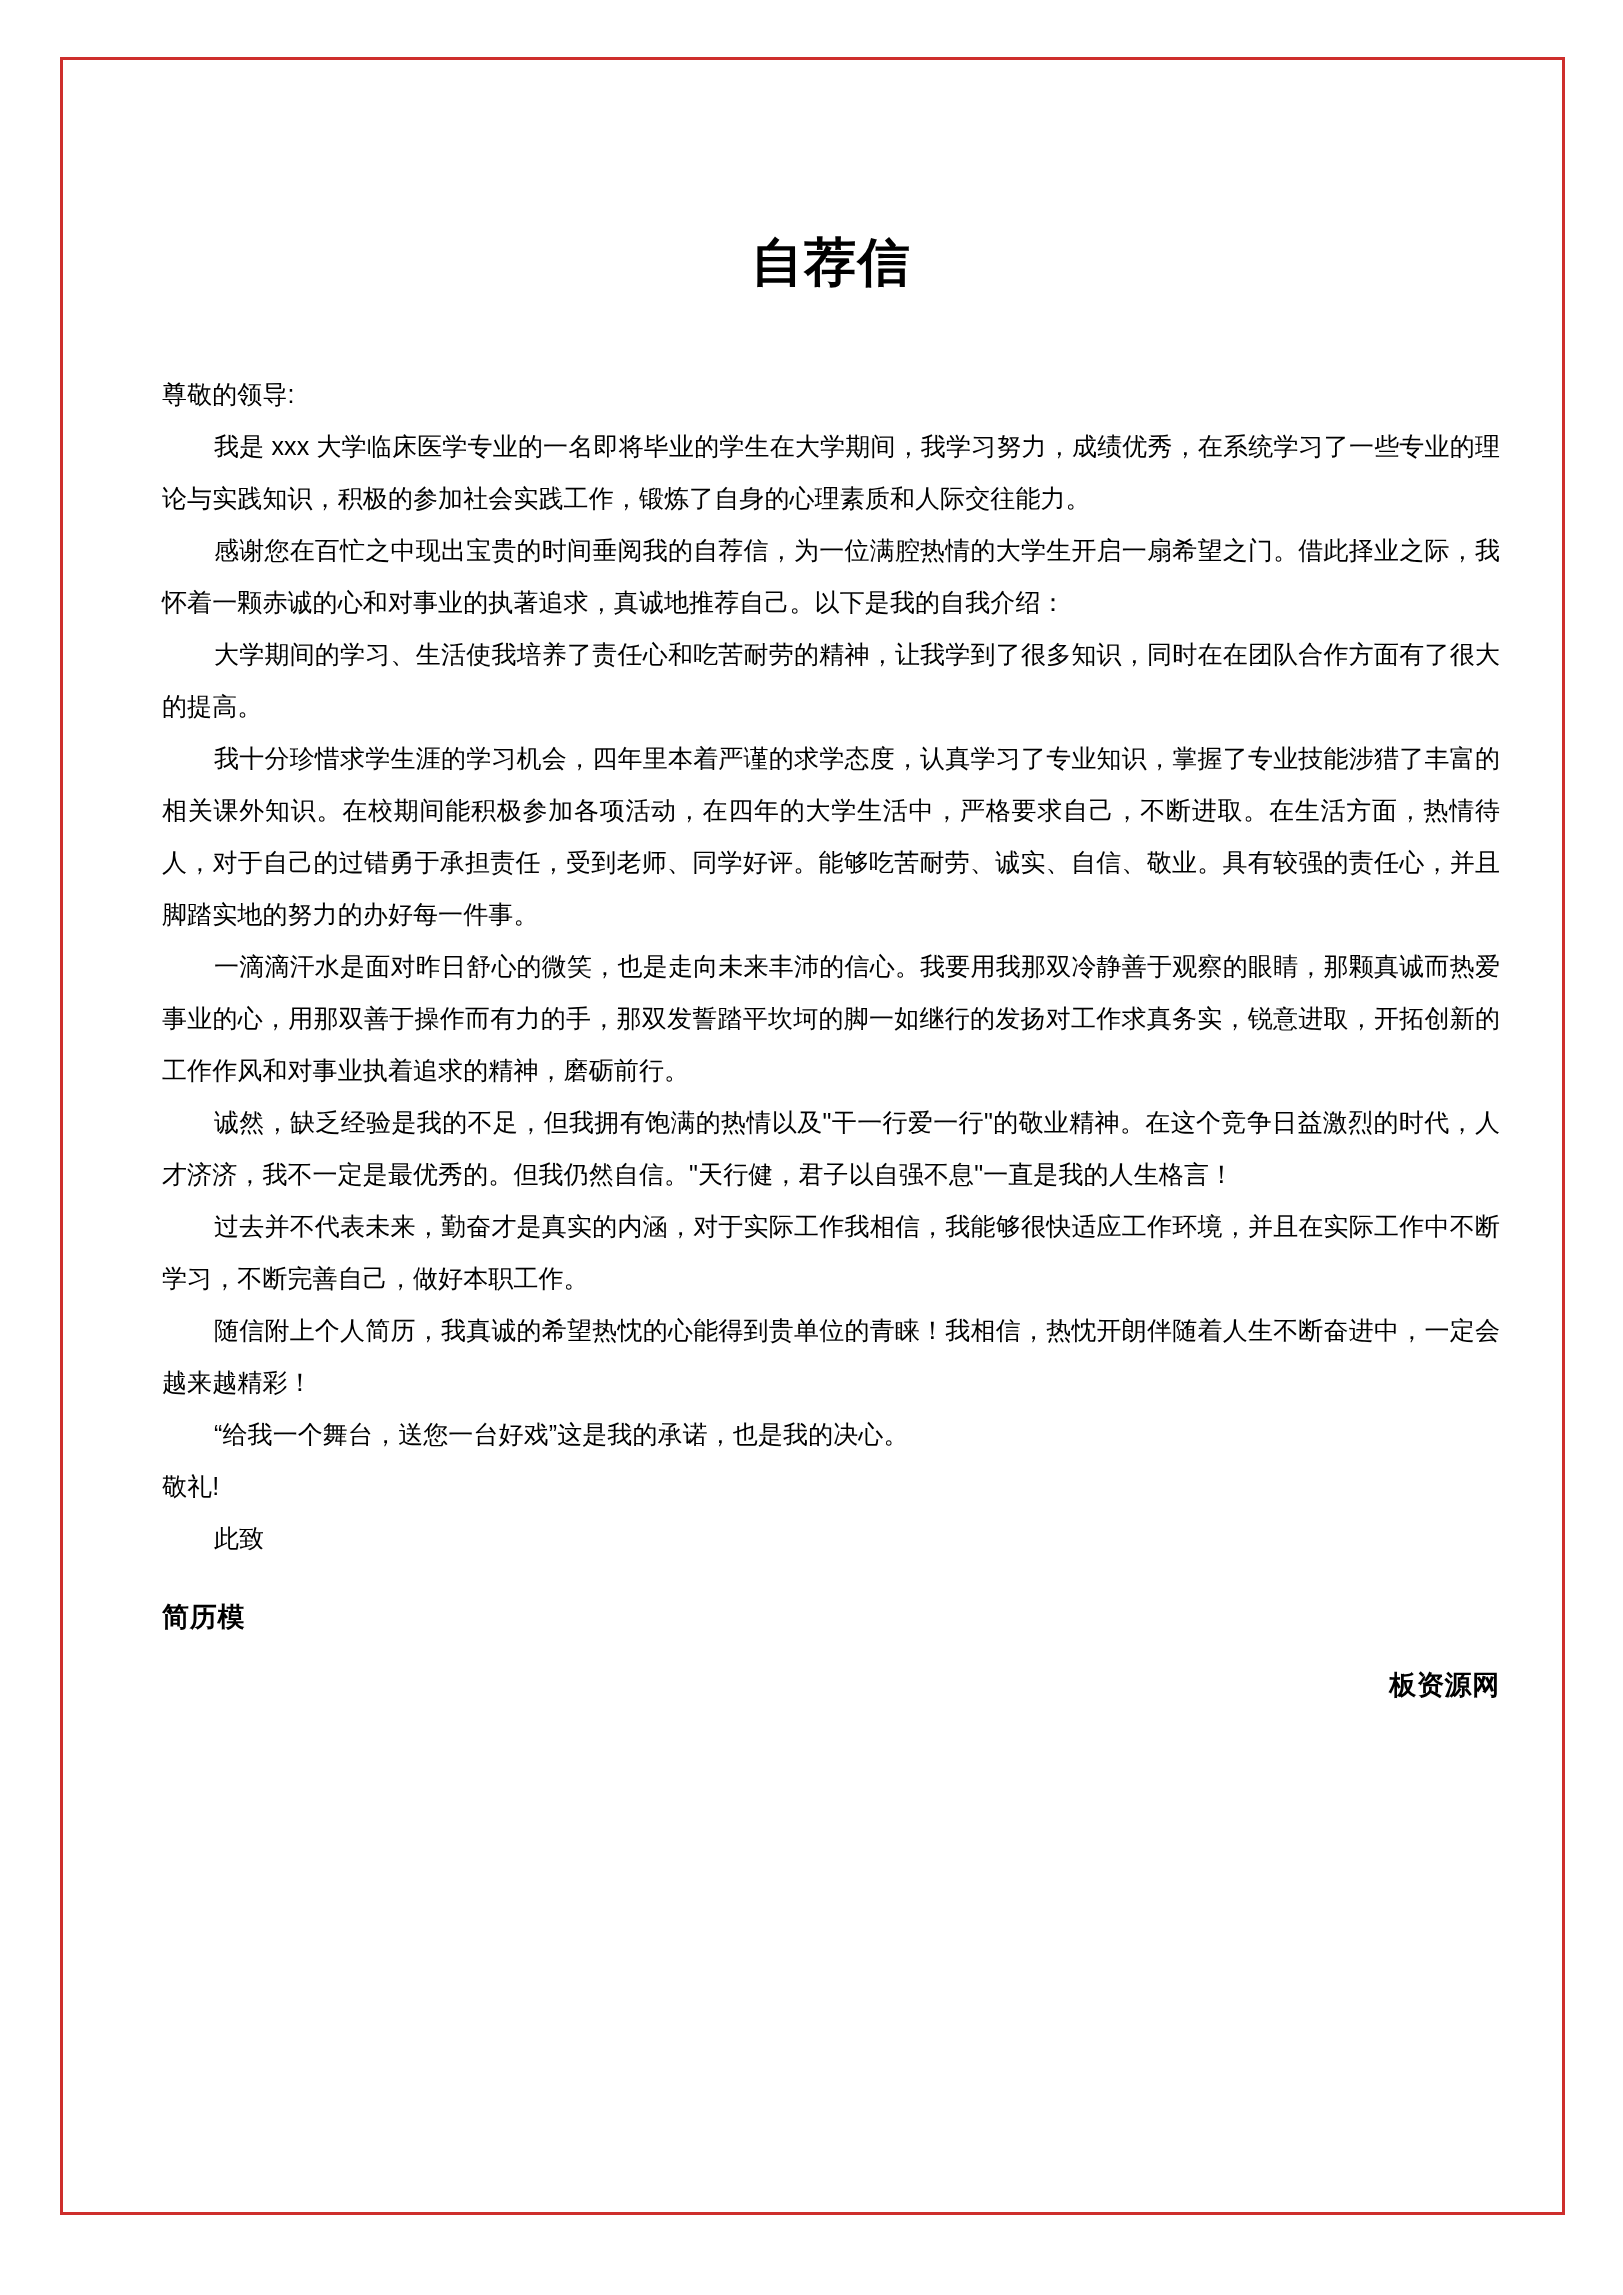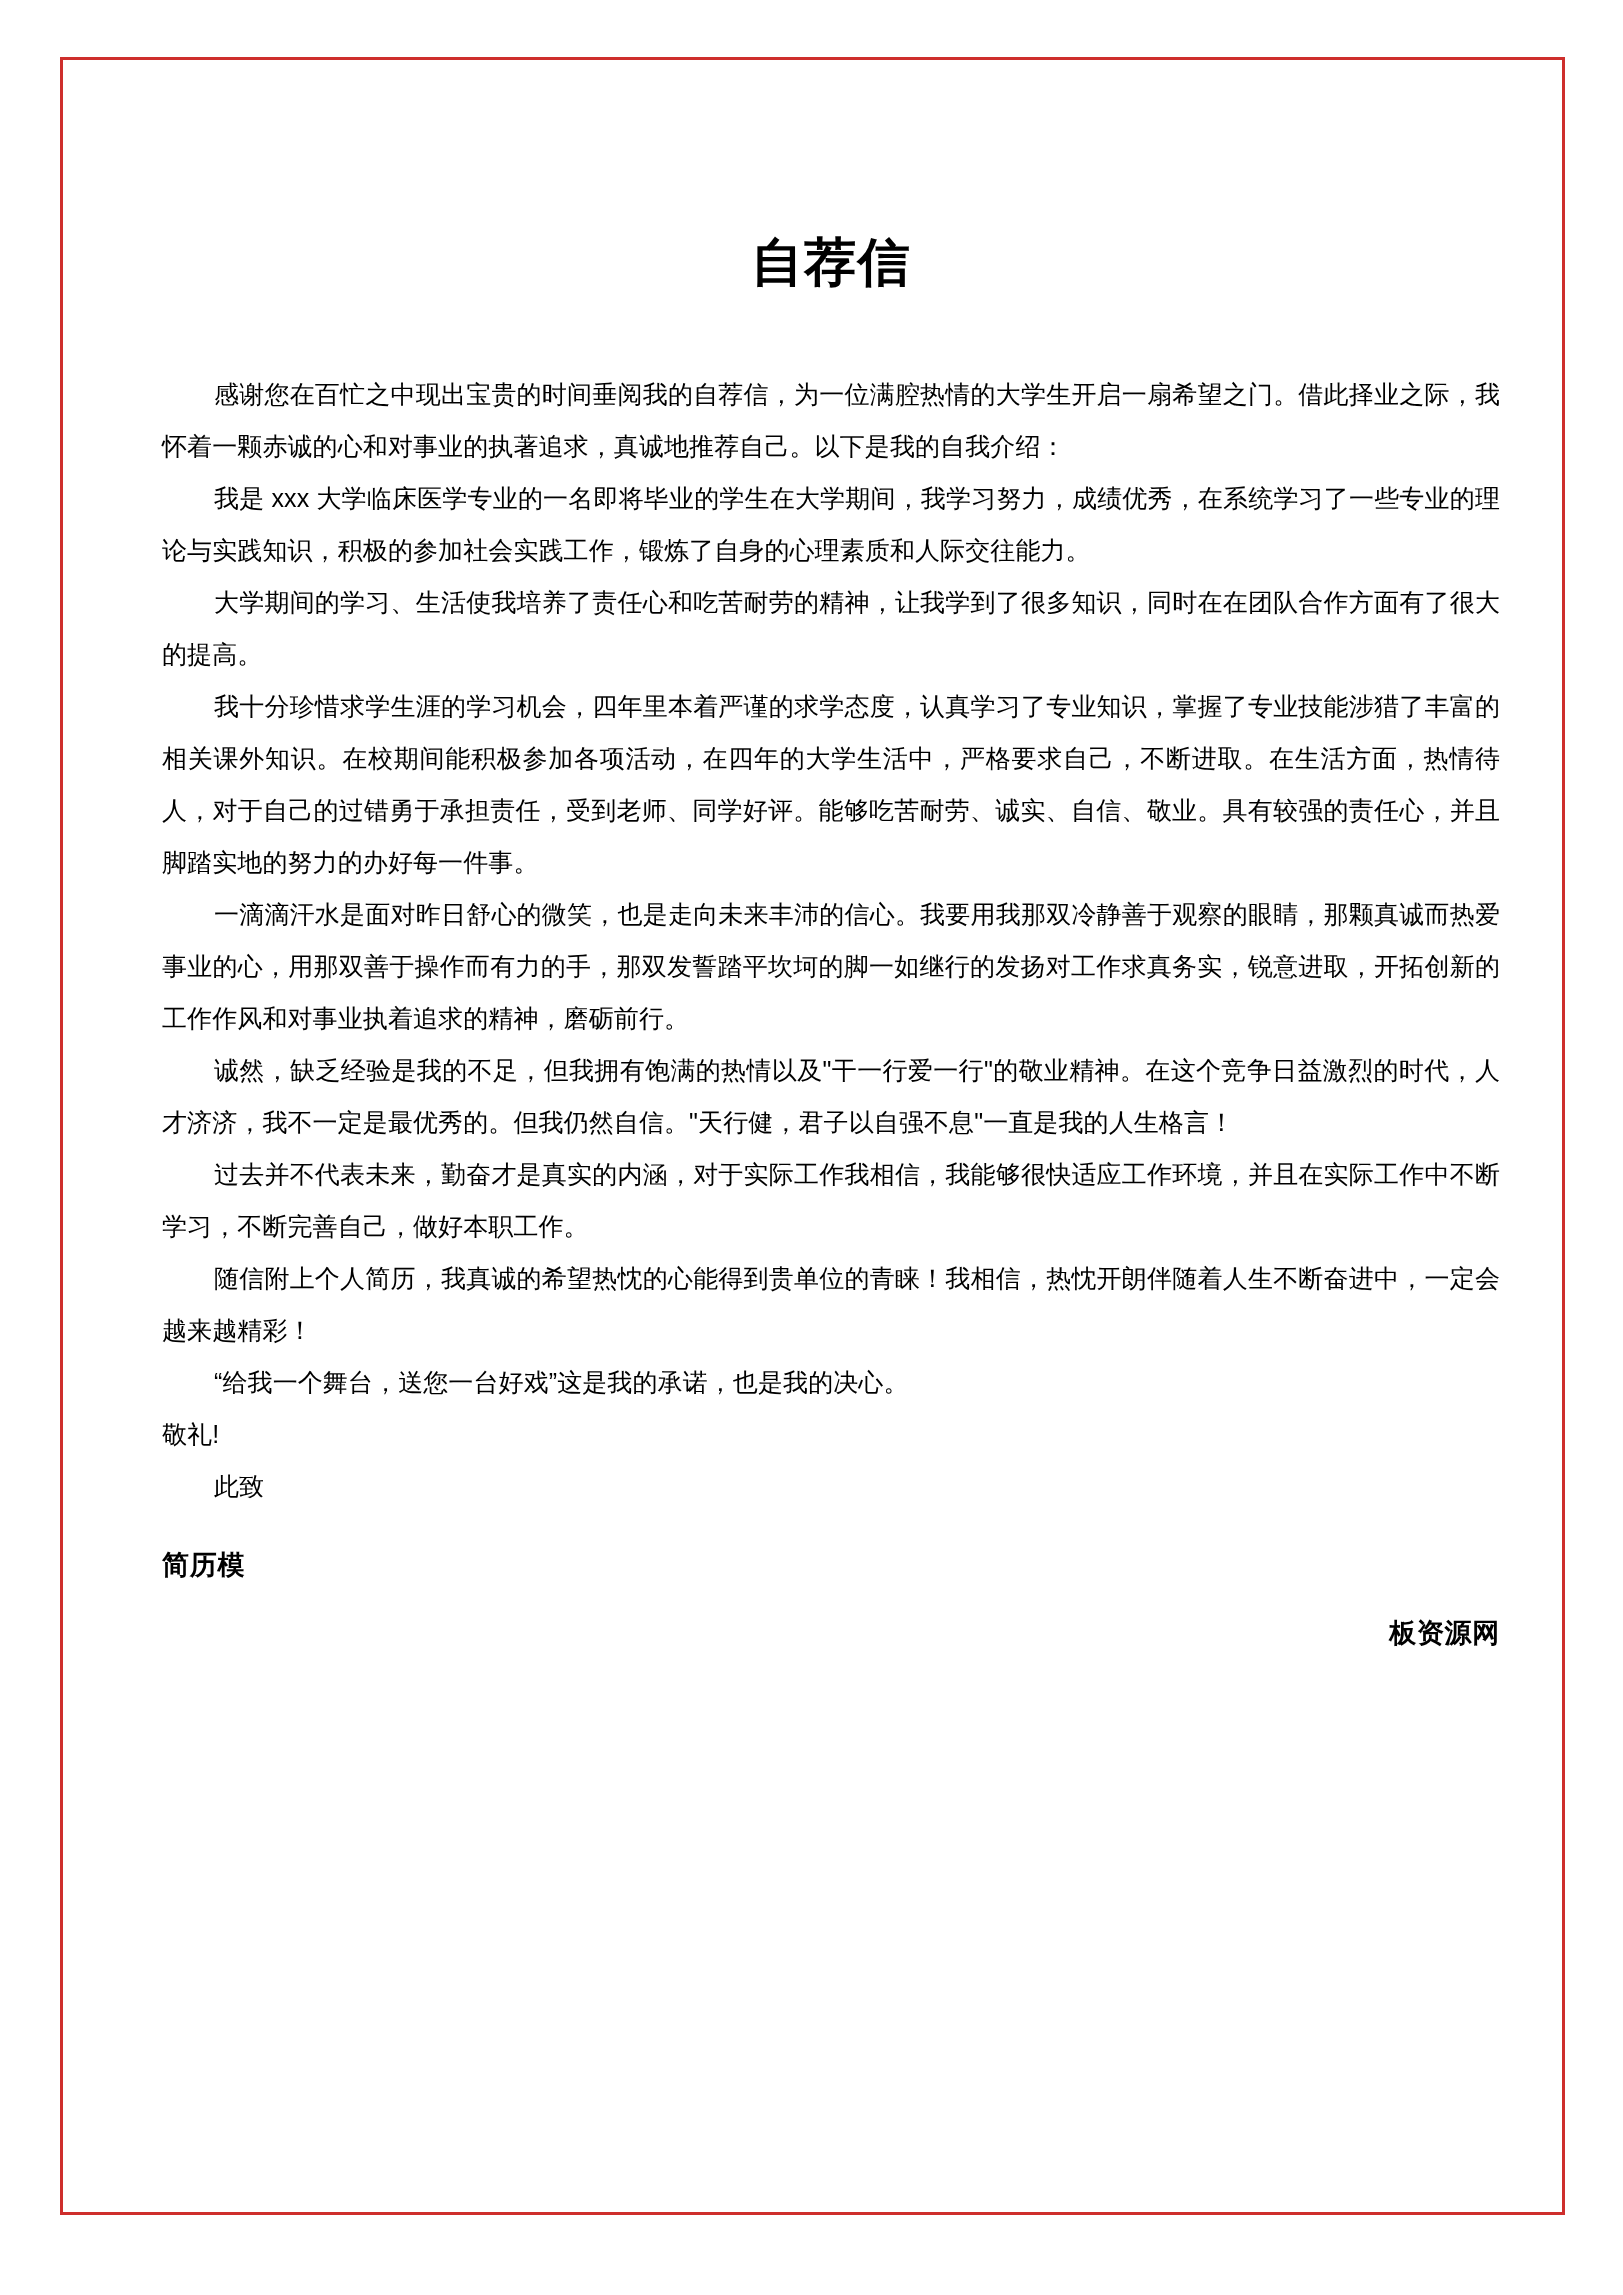--- a/index.html
+++ b/index.html
@@ -103,25 +103,26 @@
 <div id="page">
 
   <div id="frame"></div>
 
   <div id="content">
 
     <h1 id="doc-title">自荐信</h1>
 
     <div class="body-block">
 
+      <p class="para indent-none">尊敬的领导:</p>
 
 
+      <p class="para indent2">我是 xxx 大学临床医学专业的一名即将毕业的学生在大学期间，我学习努力，成绩优秀，在系统学习了一些专业的理论与实践知识，积极的参加社会实践工作，锻炼了自身的心理素质和人际交往能力。</p>
+
       <p class="para indent2">感谢您在百忙之中现出宝贵的时间垂阅我的自荐信，为一位满腔热情的大学生开启一扇希望之门。借此择业之际，我怀着一颗赤诚的心和对事业的执著追求，真诚地推荐自己。以下是我的自我介绍：</p>
-
-      <p class="para indent2">我是 xxx 大学临床医学专业的一名即将毕业的学生在大学期间，我学习努力，成绩优秀，在系统学习了一些专业的理论与实践知识，积极的参加社会实践工作，锻炼了自身的心理素质和人际交往能力。</p>
 
       <p class="para indent2">大学期间的学习、生活使我培养了责任心和吃苦耐劳的精神，让我学到了很多知识，同时在在团队合作方面有了很大的提高。</p>
 
       <p class="para indent2">我十分珍惜求学生涯的学习机会，四年里本着严谨的求学态度，认真学习了专业知识，掌握了专业技能涉猎了丰富的相关课外知识。在校期间能积极参加各项活动，在四年的大学生活中，严格要求自己，不断进取。在生活方面，热情待人，对于自己的过错勇于承担责任，受到老师、同学好评。能够吃苦耐劳、诚实、自信、敬业。具有较强的责任心，并且脚踏实地的努力的办好每一件事。</p>
 
       <p class="para indent2">一滴滴汗水是面对昨日舒心的微笑，也是走向未来丰沛的信心。我要用我那双冷静善于观察的眼睛，那颗真诚而热爱事业的心，用那双善于操作而有力的手，那双发誓踏平坎坷的脚一如继行的发扬对工作求真务实，锐意进取，开拓创新的工作作风和对事业执着追求的精神，磨砺前行。</p>
 
       <p class="para indent2">诚然，缺乏经验是我的不足，但我拥有饱满的热情以及"干一行爱一行"的敬业精神。在这个竞争日益激烈的时代，人才济济，我不一定是最优秀的。但我仍然自信。"天行健，君子以自强不息"一直是我的人生格言！</p>
 
       <p class="para indent2">过去并不代表未来，勤奋才是真实的内涵，对于实际工作我相信，我能够很快适应工作环境，并且在实际工作中不断学习，不断完善自己，做好本职工作。</p>

